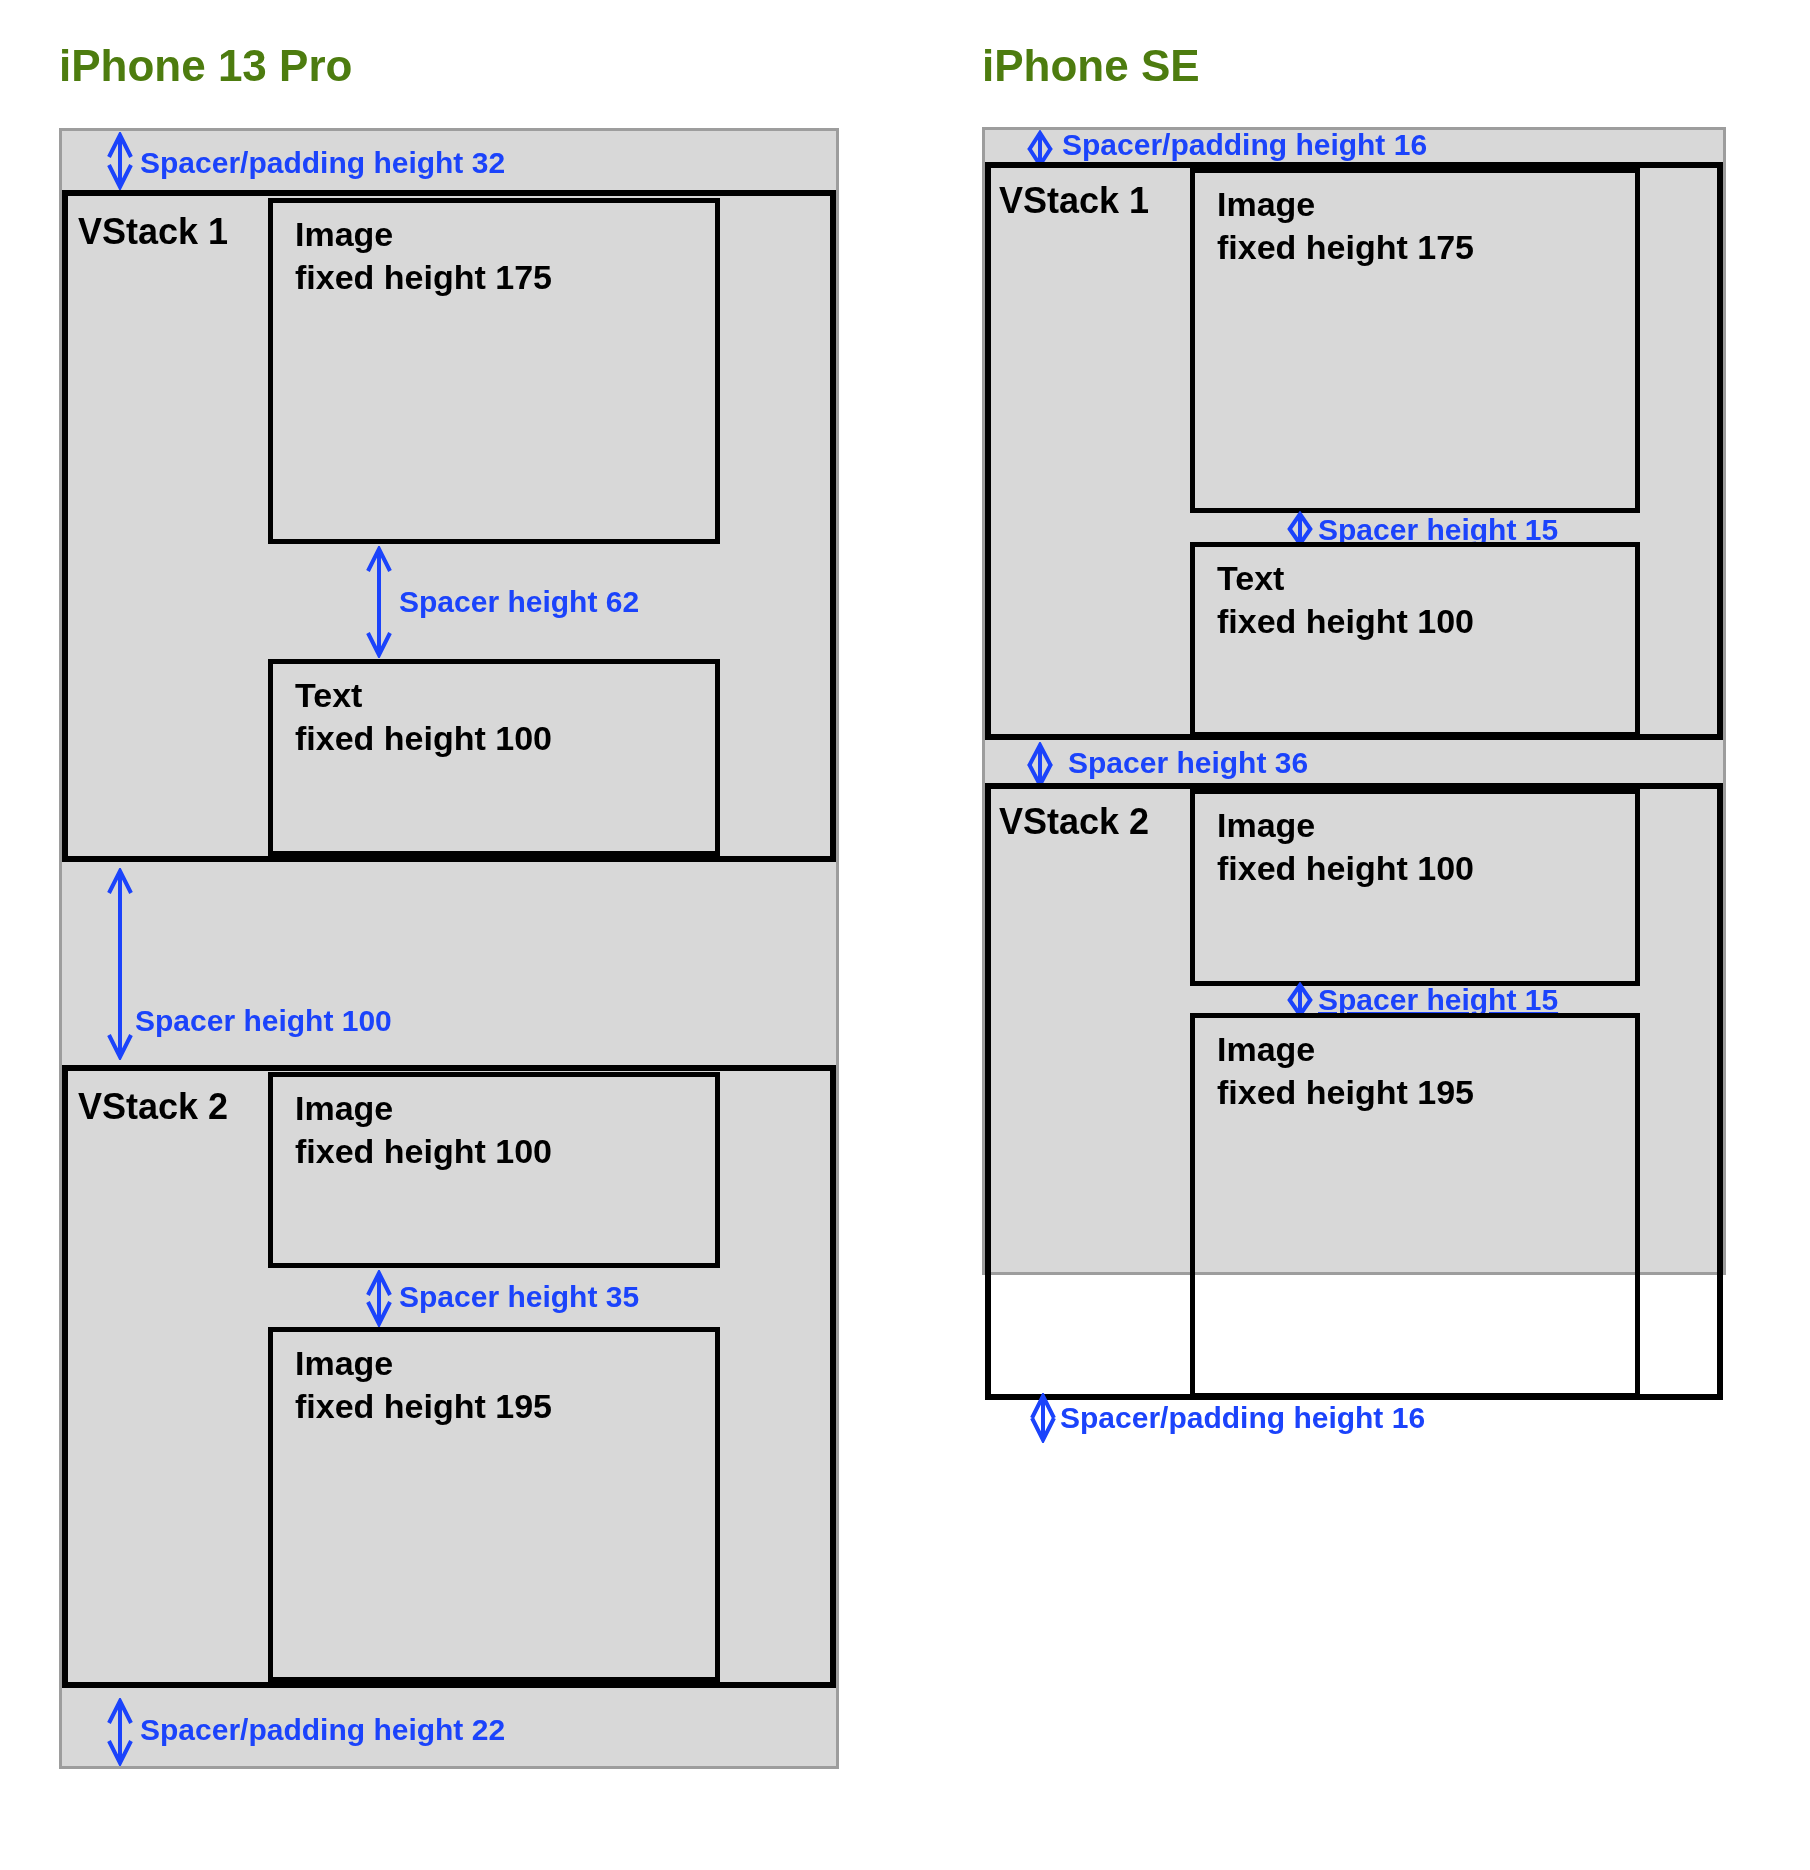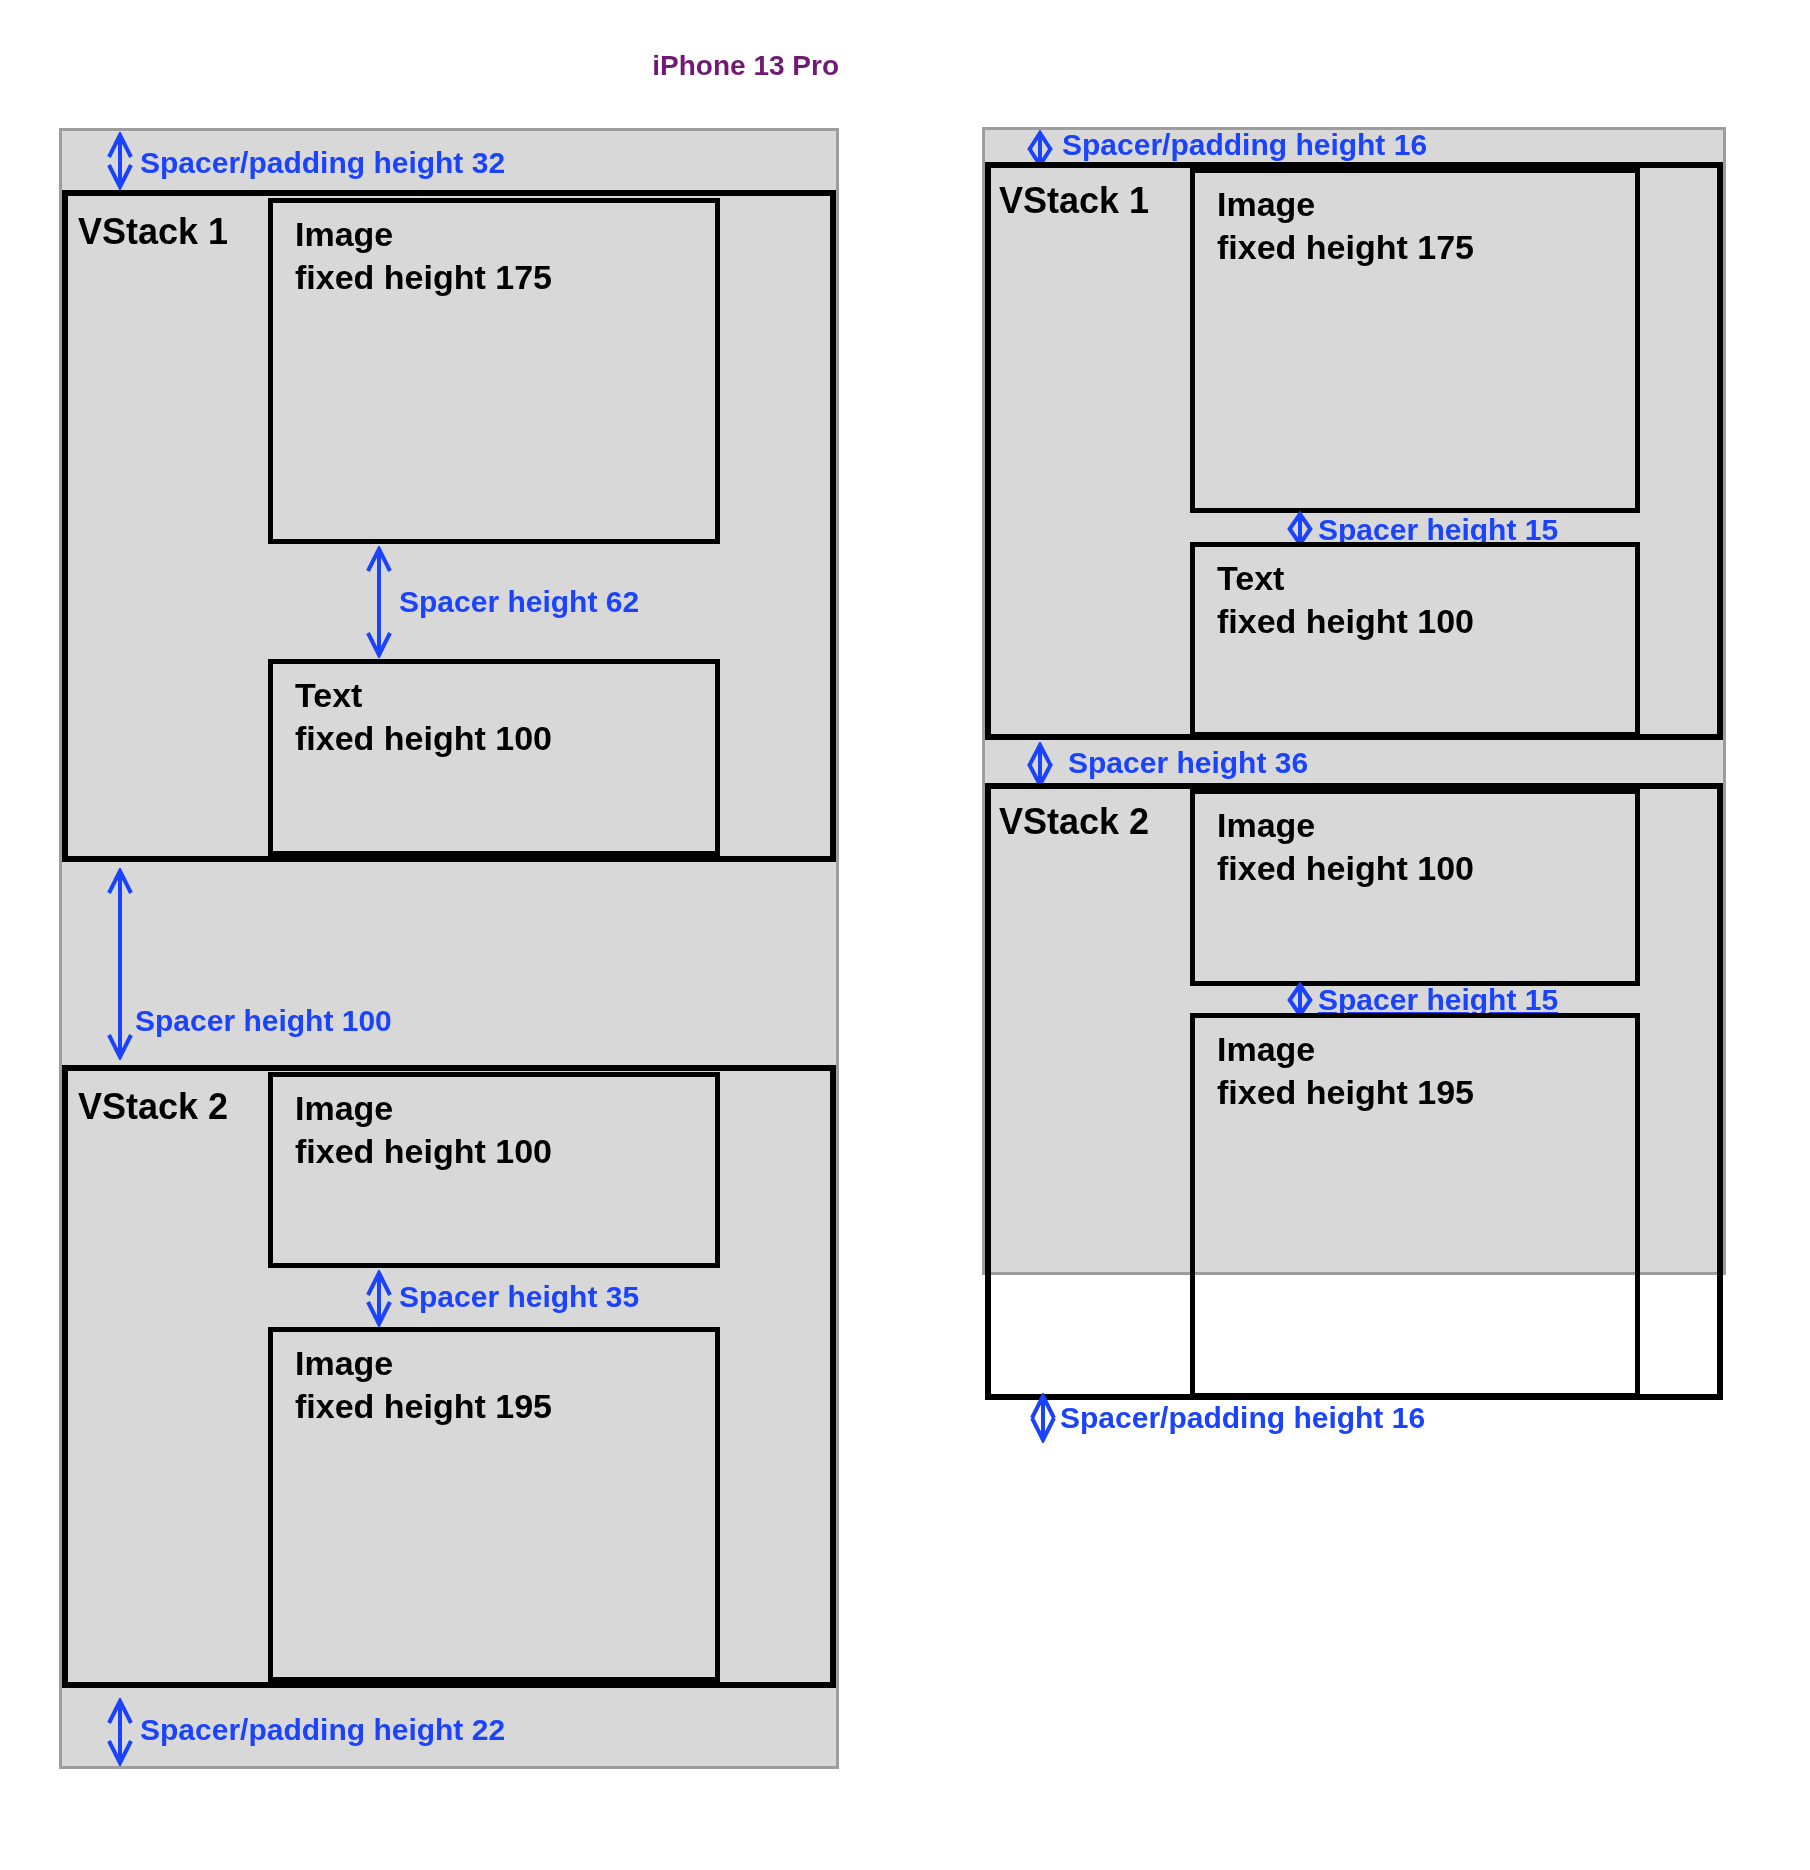--- a/index.html
+++ b/index.html
@@ -1,22 +1,22 @@
 <!DOCTYPE html>
 <html style="--accent-blue: #1b43fb; --gray-fill: #d8d8d8; --gray-border: #9d9d9d; --box-border: #000000;"><head>
 <meta charset="utf-8">
 <style>
   html,body { margin:0; padding:0; background:#ffffff; }
   .canvas {
     position:relative; width:1810px; height:1870px; background:#ffffff;
     font-family:"Liberation Sans", sans-serif; overflow:hidden;
   }
   .title {
-    position:absolute; top:40px; font-size:28px; font-weight:bold; color:#701a75;
-    text-align:right; line-height:52px; white-space:nowrap;
+    position:absolute; top:40px; font-size:44px; font-weight:bold; color:#4d7c0f;
+    text-align:left; line-height:52px; white-space:nowrap;
   }
   #title-left  { left:59px;  width:780px; }
   #title-right { left:982px; width:744px; }
 
   .gray-container {
     position:absolute; background:var(--gray-fill,#d8d8d8);
     border:3px solid var(--gray-border,#9d9d9d); box-sizing:border-box;
   }
   #left-container  { left:59px;  top:128px; width:780px;  height:1641px; }
   #right-container { left:982px; top:127px; width:744px;  height:1148px; }
@@ -86,20 +86,21 @@
   #r-lbl-15a   { left:327px; top:343px; }
   #r-arrow-15b { left:287px; top:193px; height:36px; }
   #r-lbl-15b   { left:327px; top:192px; }
 </style>
 </head>
 <body>
 
 <div class="canvas">
 
   <div class="title" id="title-left">iPhone 13 Pro</div>
+  <div class="title" id="title-right">iPhone SE</div>
 
   <div class="gray-container" id="left-container">
 
     <div class="arrow" id="l-arrow-top">
         <svg xmlns="http://www.w3.org/2000/svg" width="44" height="58" viewBox="0 0 44 58">
           <g fill="none" stroke="currentColor" stroke-width="4">
             <line x1="22" y1="3" x2="22" y2="55"></line>
             <polyline points="11,25 22,3 33,25"></polyline>
             <polyline points="11,33 22,55 33,33"></polyline>
           </g>

